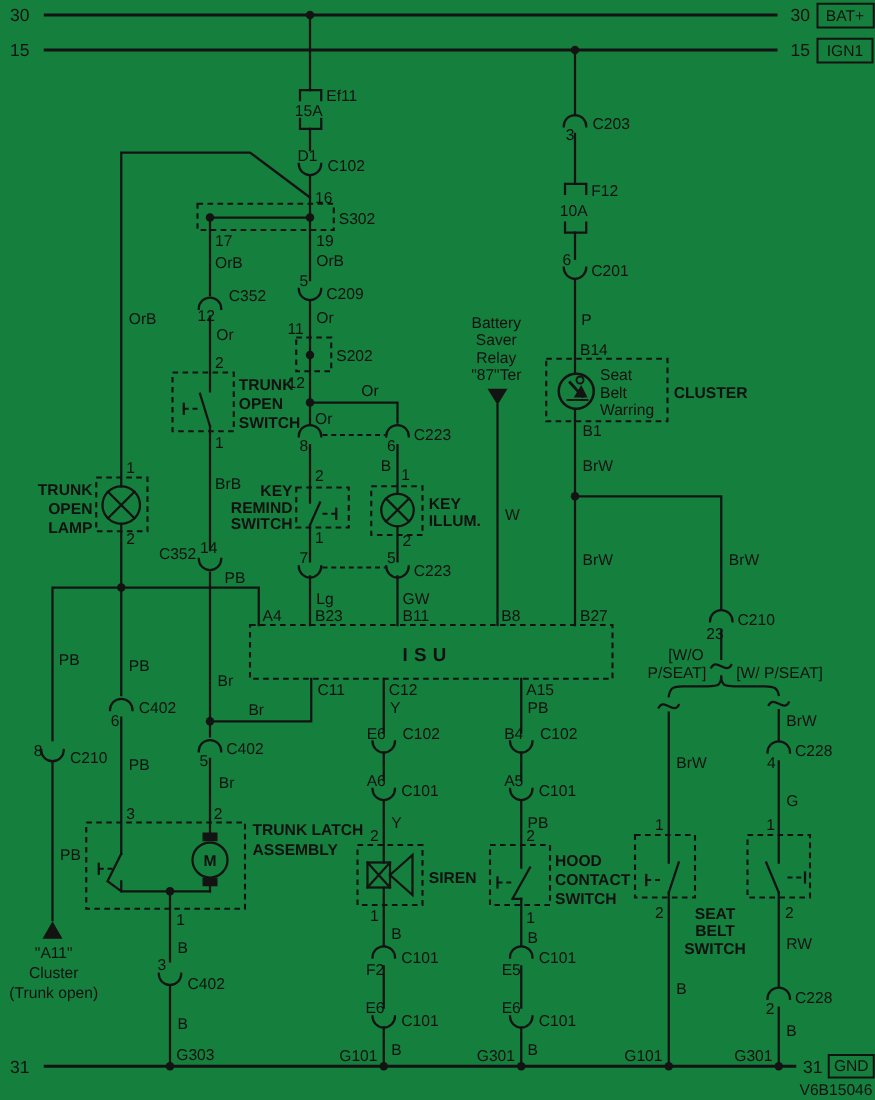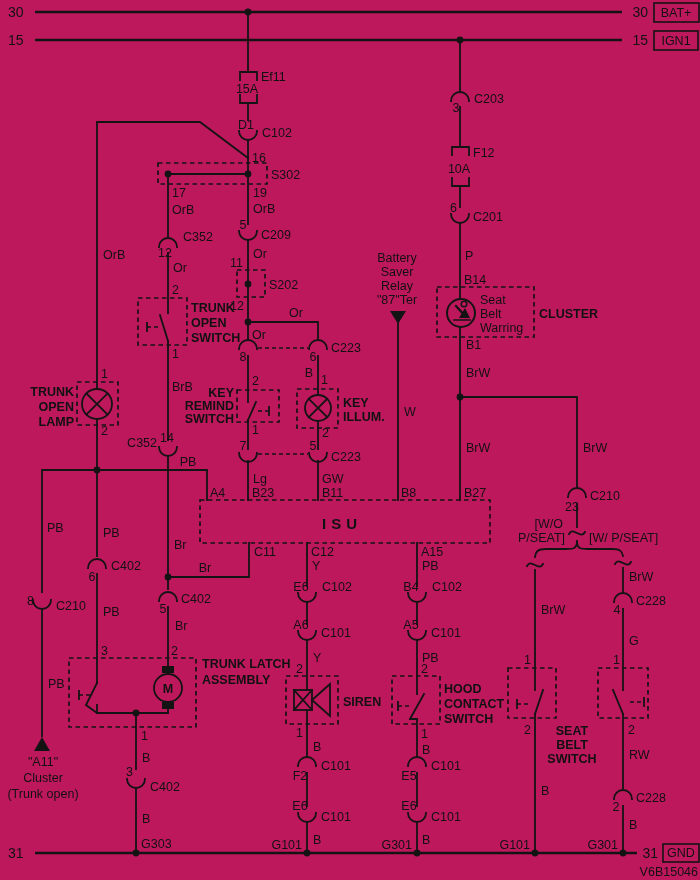--- a/index.html
+++ b/index.html
@@ -1,16 +1,16 @@
 <!DOCTYPE html>
 <html><head>
 <meta charset="utf-8">
 <style>
   html,body{margin:0;padding:0;background:#fff}
-  .stage{width:700px;height:880px;position:relative;background:#be185d;overflow:hidden}
+  .stage{width:700px;height:880px;position:relative;background:#15803d;overflow:hidden}
   svg{display:block}
   svg text{font-family:"Liberation Sans","DejaVu Sans",sans-serif;font-size:12.5px;fill:#111}
   svg text.b{font-weight:bold}
   svg text.s14{font-size:14px}
   svg text.isu{font-weight:bold;font-size:15px;letter-spacing:5px}
   .w{stroke:#131313;stroke-width:1.8;fill:none;stroke-linecap:square}
   .bus{stroke:#131313;stroke-width:2.4;fill:none}
   .db{stroke:#131313;stroke-width:1.7;fill:none;stroke-dasharray:4.5 3.5}
   .dsh{stroke:#131313;stroke-width:1.6;fill:none;stroke-dasharray:4 3}
   .dot{fill:#131313;stroke:none}

